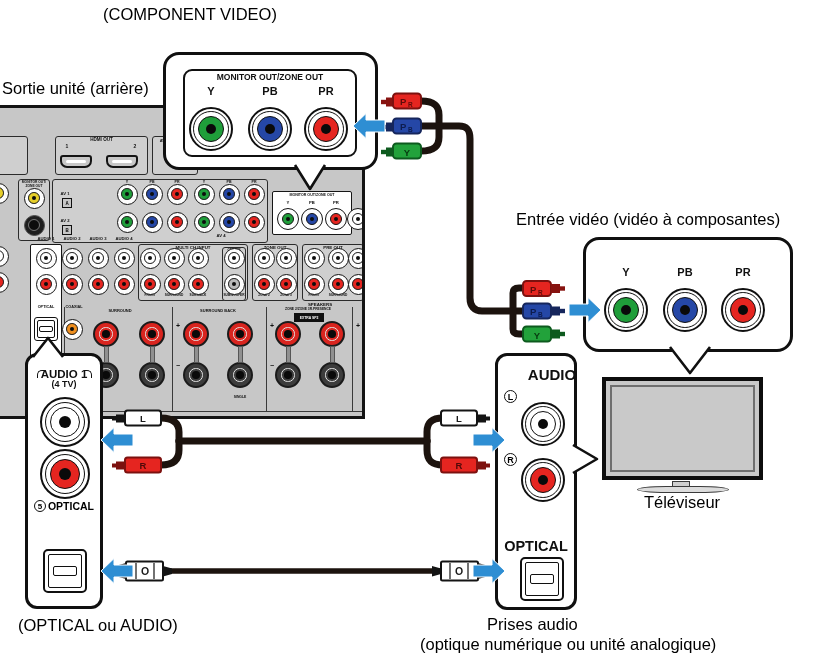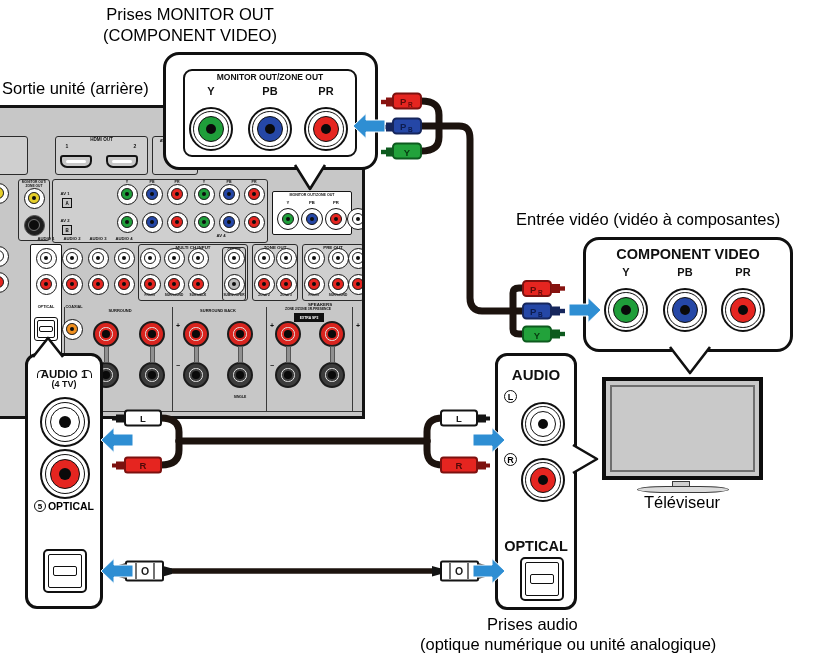--- a/index.html
+++ b/index.html
@@ -60,27 +60,27 @@
   .pts{font-family:"Liberation Sans",sans-serif;font-size:6.5px;font-weight:bold}
   .po{font-family:"Liberation Sans",sans-serif;font-size:10.5px;font-weight:bold}
   #tv{position:absolute;left:602px;top:377px;width:161px;height:103px;border:4px solid #0d0d0d;
       background:#c9c9c9;box-sizing:border-box;z-index:5}
   .tvscr{position:absolute;inset:4px;border:2px solid #6f6f6f;background:#c9c9c9}
 </style>
 </head>
 <body>
 
 <div class="cap center" style="left:40px;top:4px;width:300px;">
-  <div>Prises MONITOR OUT</div>
   <div>(COMPONENT VIDEO)</div>
 </div>
 <div class="cap" style="left:2px;top:78px;">Sortie unité (arrière)</div>
 <div class="cap" style="left:516px;top:209px;">Entrée vidéo (vidéo à composantes)</div>
 <div class="cap center" style="left:612px;top:492px;width:140px;">Téléviseur</div>
 <div class="cap" style="left:18px;top:615px;">
+  <div>(OPTICAL ou AUDIO)</div>
 </div>
 <div class="cap" style="left:487px;top:614px;">Prises audio</div>
 <div class="cap" style="left:420px;top:634px;">(optique numérique ou unité analogique)</div>
 
 <div id="tv">
   <div class="tvscr"></div>
 </div>
 <div class="abs" style="left:672px;top:481px;width:18px;height:7px;background:#cfcfcf;border:1.5px solid #3a3a3a;box-sizing:border-box;z-index:5"></div>
 <div class="abs" style="left:637px;top:486px;width:92px;height:7px;background:#dcdcdc;border:1.5px solid #3a3a3a;border-radius:50px/6px;box-sizing:border-box;z-index:5"></div>
 
@@ -265,21 +265,20 @@
       </div>
     </div>
 </div>
 <div class="tail" style="left:292px;top:164px;width:36px;height:28px;">
   <svg width="36" height="28">
       <path d="M3,1 L18,25 L33,1" fill="#fff" stroke="#101010" stroke-width="2.6" stroke-linejoin="round"></path>
     </svg>
 </div>
 
 <div class="callout" id="co-comp" style="left:583px;top:237px;width:210px;height:115px;border-radius:16px;">
-  <div class="pl" style="left:0;top:7px;width:204px;font-size:14.5px;">COMPONENT VIDEO</div>
   <div class="pl" style="left:22px;top:27px;width:36px;font-size:11px;"><span class="jl">Y</span></div>
   <div class="pl" style="left:81px;top:27px;width:36px;font-size:11px;"><span class="jl">P</span><span class="jl sub">B</span></div>
   <div class="pl" style="left:139px;top:27px;width:36px;font-size:11px;"><span class="jl">P</span><span class="jl sub">R</span></div>
   <div id="cc-jacks">
       <div class="bigjack" style="left: 18px; top: 48px; width: 44px; height: 44px;">
         <div class="bj2"></div>
         <div class="bj3" style="background:#1f9e3a"></div>
         <div class="bj4"></div>
       </div>
       <div class="bigjack" style="left: 77px; top: 48px; width: 44px; height: 44px;">
@@ -294,21 +293,21 @@
       </div>
     </div>
 </div>
 <div class="tail" style="left:667px;top:346px;width:46px;height:32px;">
   <svg width="46" height="32">
       <path d="M3,1 L23,27 L43,1" fill="#fff" stroke="#101010" stroke-width="2.6" stroke-linejoin="round"></path>
     </svg>
 </div>
 
 <div class="callout" id="co-audio" style="left:495px;top:353px;width:82px;height:257px;border-radius:12px;">
-  <div class="pl" style="left:0;top:11px;width:76px;font-size:15px;">AUDIO</div>
+  <div class="pl" style="left:16px;top:11px;width:76px;font-size:15px;">AUDIO</div>
   <div class="abs circ" style="left:6px;top:34px;">L</div>
   <div class="abs circ" style="left:6px;top:97px;">R</div>
   <div class="pl" style="left:0;top:183px;width:76px;font-size:14.5px;">OPTICAL</div>
   <div class="optsq" style="left:22px;top:201px;width:44px;height:44px;">
     <div class="o2"></div>
     <div class="o3"></div>
   </div>
   <div id="ac-jacks">
       <div class="bigjack" style="left: 23px; top: 46px; width: 44px; height: 44px;">
         <div class="bj2"></div>

